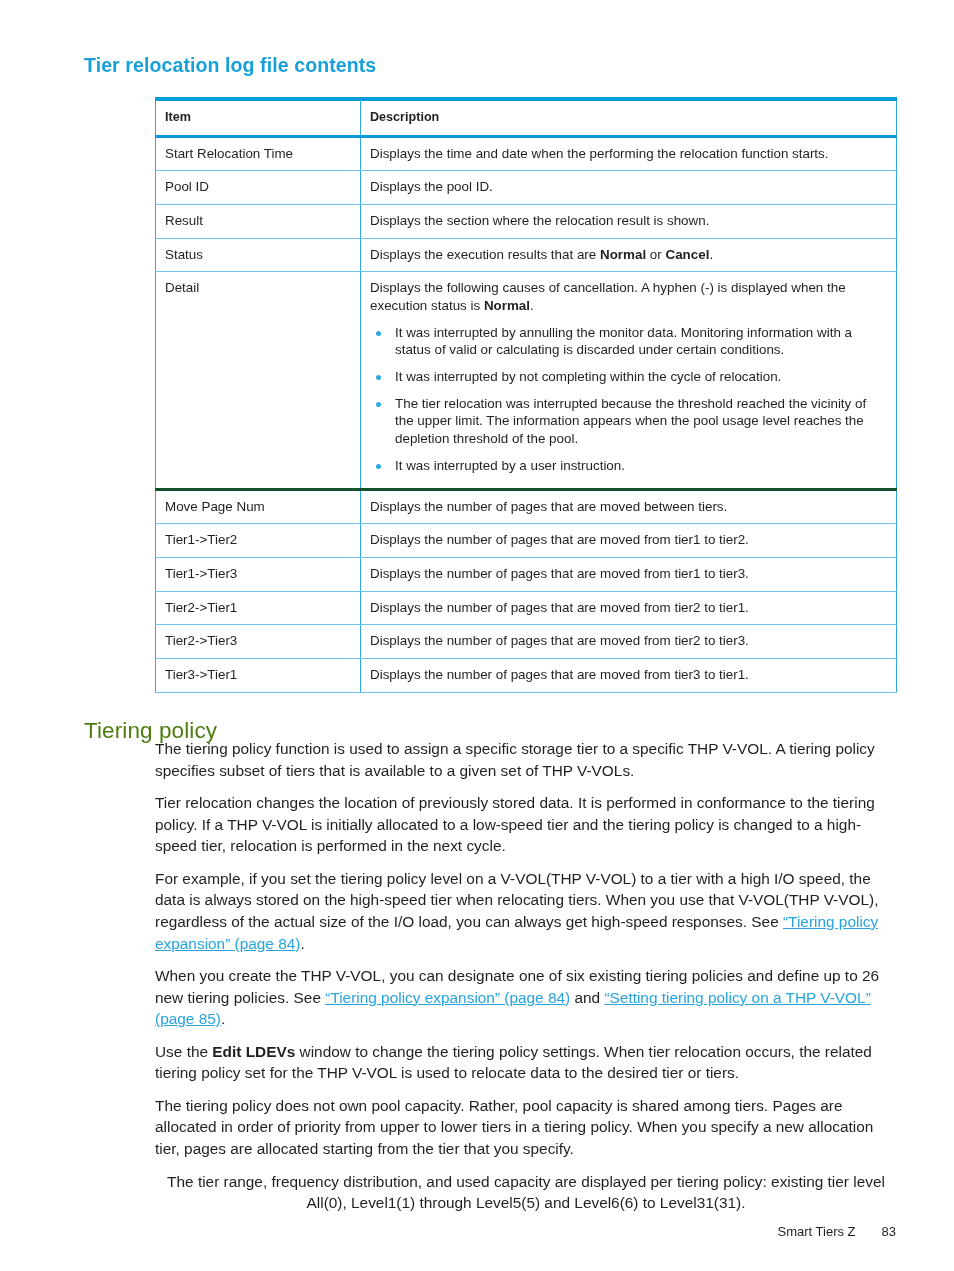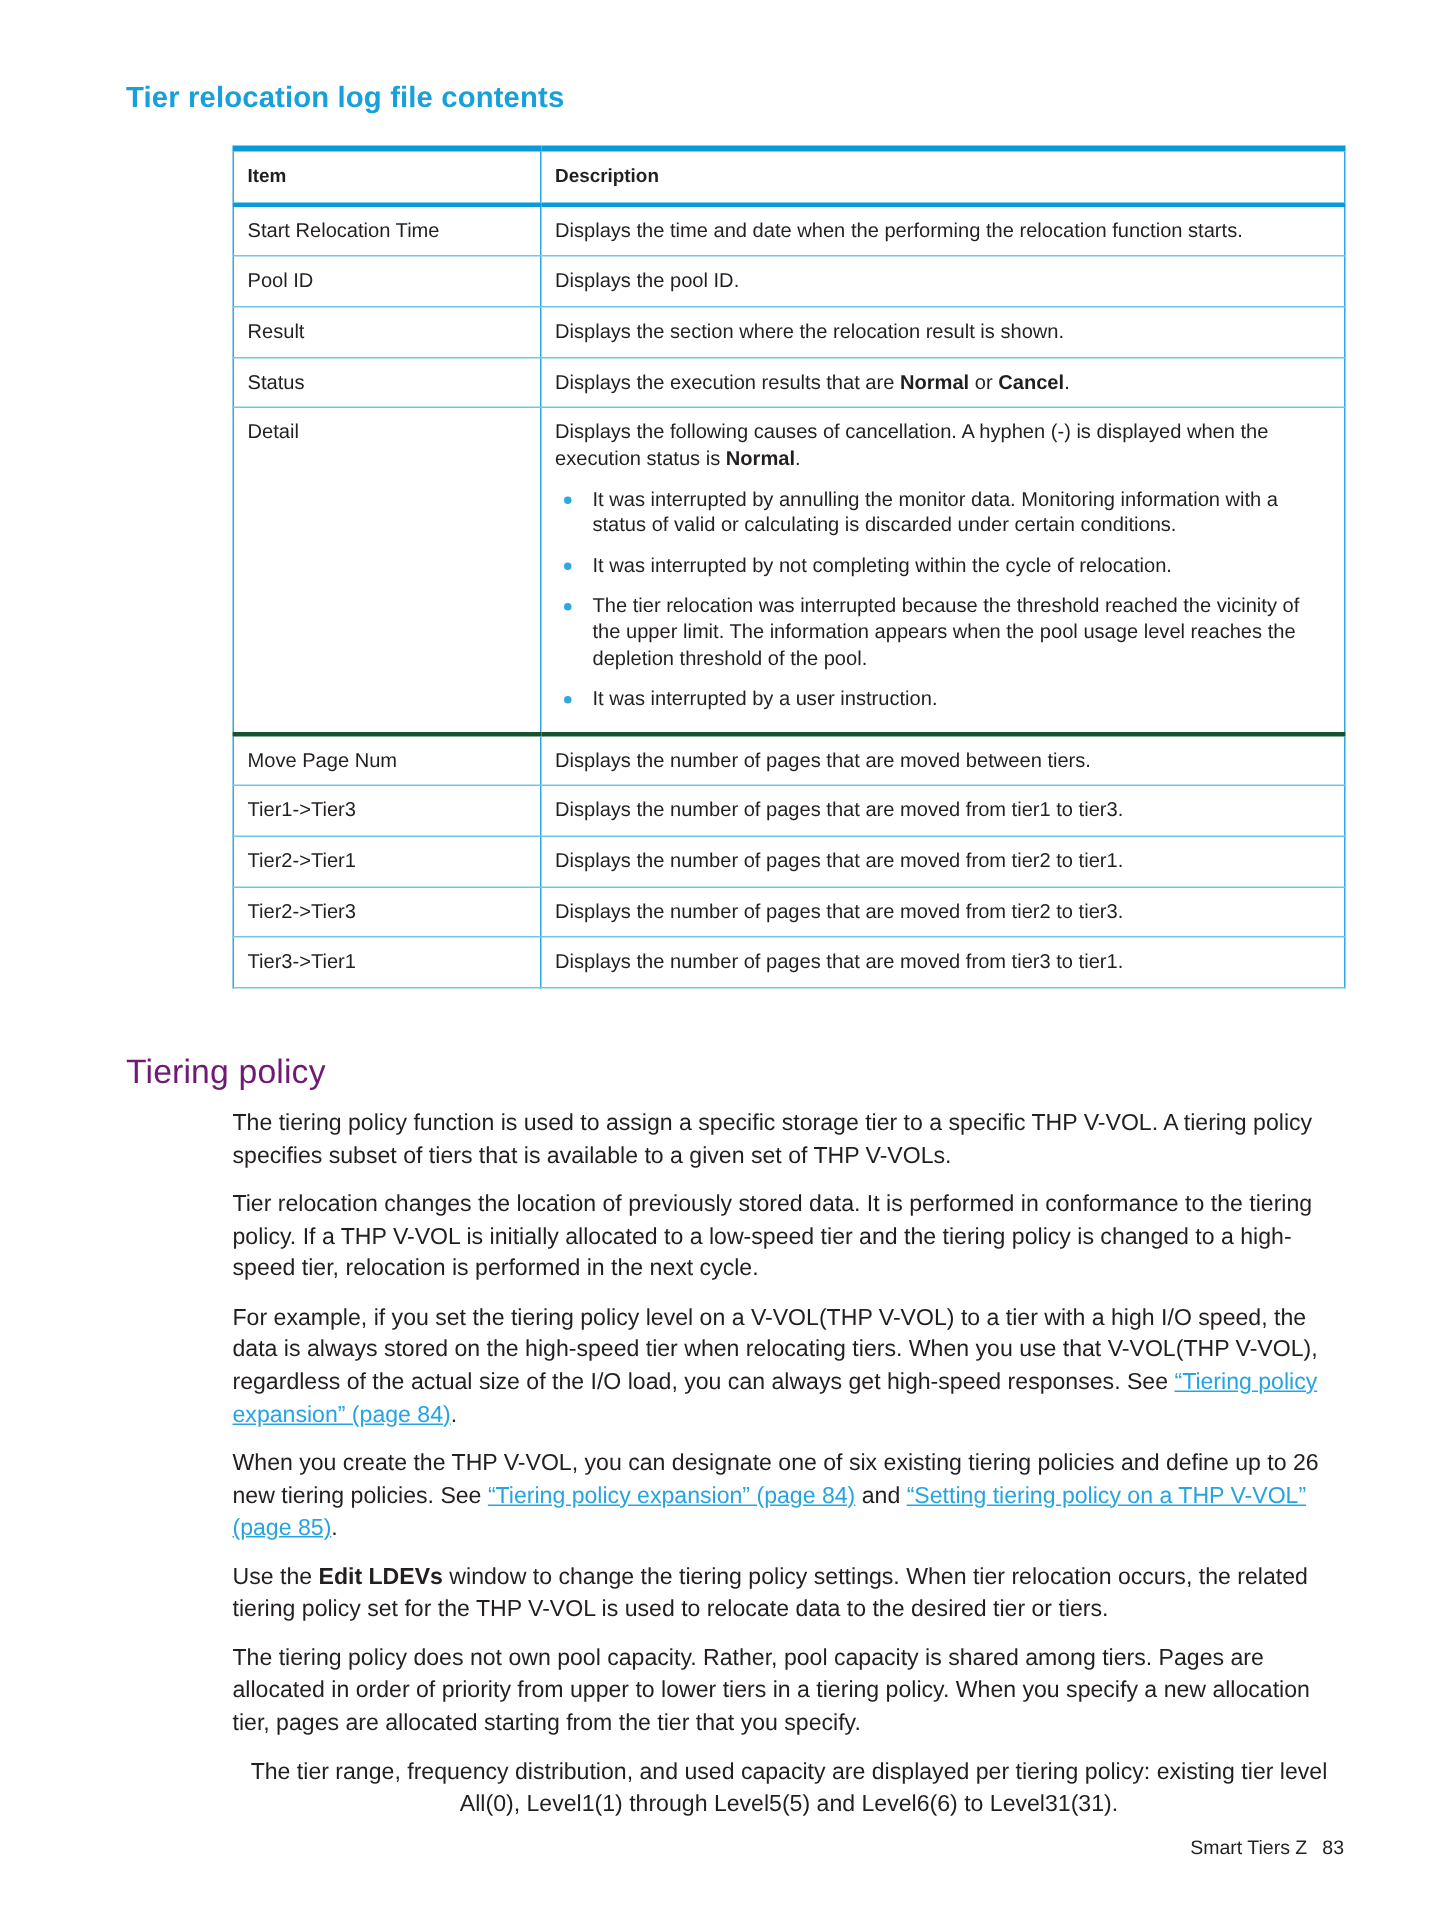--- a/index.html
+++ b/index.html
@@ -31,22 +31,22 @@
     letter-spacing: 0.1px;
     line-height: 1.1;
     white-space: nowrap;
   }
   .h2.sub {
     top: 55px;
   }
   .h1 {
     position: absolute;
     left: 84px;
-    top: 703px;
-    color: #701a75;
+    top: 719px;
+    color: #4d7c0f;
     font-size: 22.5px;
     font-weight: 400;
     letter-spacing: 0.1px;
     line-height: 1.1;
     white-space: nowrap;
   }
 
   
   .tbl-wrap {
     position: absolute;
@@ -142,21 +142,21 @@
   .footer {
     position: absolute;
     left: 0;
     right: 0;
     top: 1224px;
     text-align: right;
     padding-right: 58px;
     font-size: 13px;
     color: #231f20;
   }
-  .footer .f-title { margin-right: 10px; }
+  .footer .f-title { margin-right: 26px; }
 </style>
 </head>
 <body>
 
 <div class="page">
 
   <div class="h2 sub">Tier relocation log file contents</div>
 
   <div class="tbl-wrap">
     <table class="doc">
@@ -197,20 +197,24 @@
               <li><span class="bullet-dot"></span><span>The tier relocation was interrupted because the threshold reached the vicinity of the upper limit. The information appears when the pool usage level reaches the depletion threshold of the pool.</span></li>
               <li><span class="bullet-dot"></span><span>It was interrupted by a user instruction.</span></li>
             </ul>
           </td>
         </tr>
         <tr>
           <td>Move Page Num</td>
           <td>Displays the number of pages that are moved between tiers.</td>
         </tr>
         <tr>
+          <td>Tier1-&gt;Tier2</td>
+          <td>Displays the number of pages that are moved from tier1 to tier2.</td>
+        </tr>
+        <tr>
           <td>Tier1-&gt;Tier3</td>
           <td>Displays the number of pages that are moved from tier1 to tier3.</td>
         </tr>
         <tr>
           <td>Tier2-&gt;Tier1</td>
           <td>Displays the number of pages that are moved from tier2 to tier1.</td>
         </tr>
         <tr>
           <td>Tier2-&gt;Tier3</td>
           <td>Displays the number of pages that are moved from tier2 to tier3.</td>

